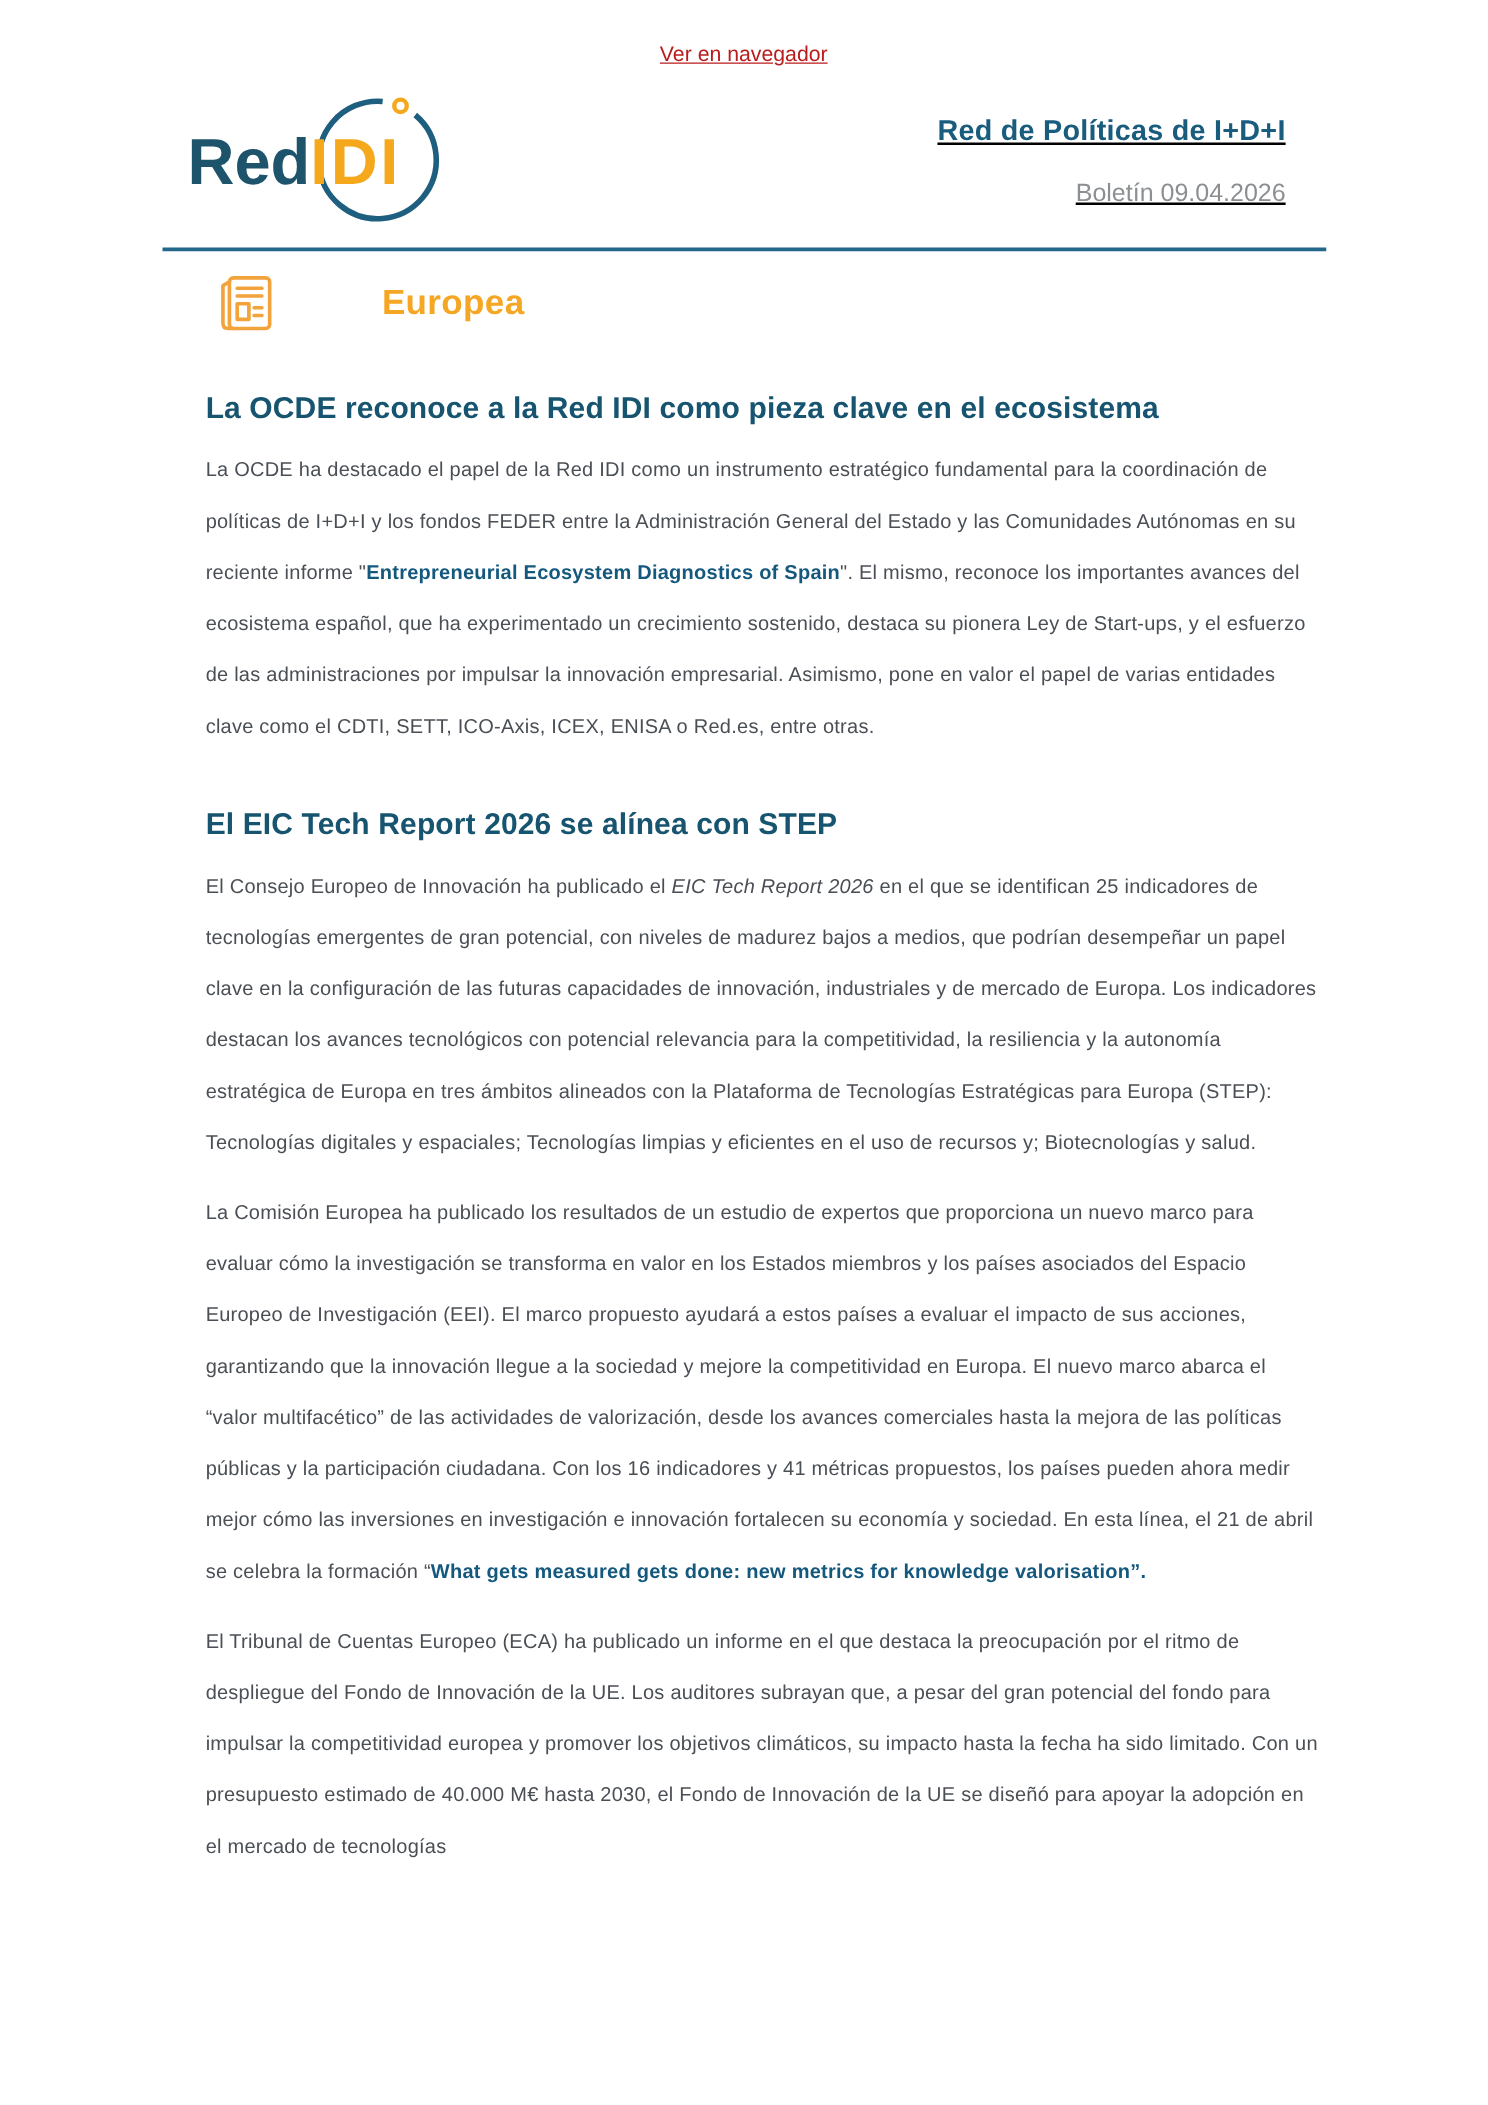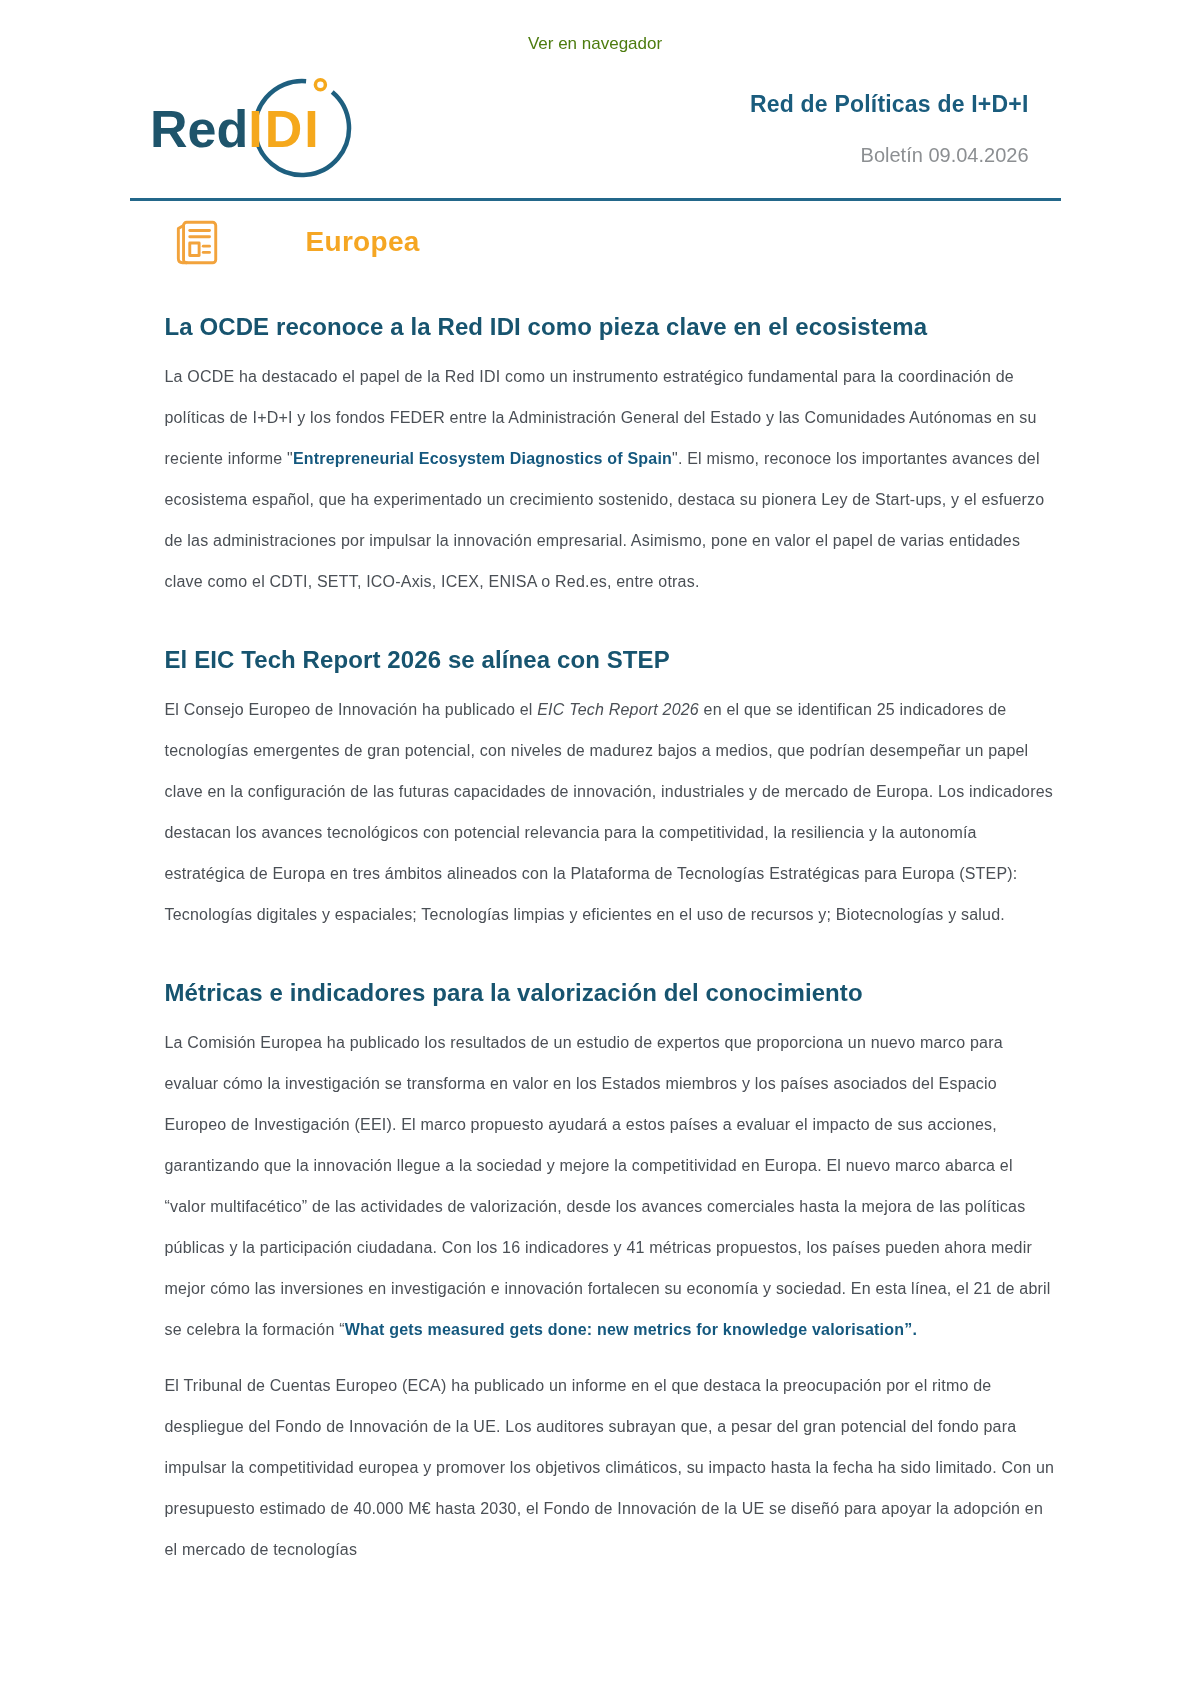--- a/index.html
+++ b/index.html
@@ -13,30 +13,32 @@
     min-height: 1684px;
   }
   .container {
     width: 931px;
     margin: 0 auto;
     padding: 34px 0 60px 0;
   }
   .view-browser-row { text-align: center; }
   .view-browser {
     display: inline-block;
-    color: #4d7c0f;
+    color: #b91c1c;
     font-size: 17px;
+    text-decoration: underline;
     cursor: pointer;
   }
   .header-row {
     display: flex;
     justify-content: space-between;
     align-items: center;
     margin-top: 14px;
     padding: 0 32px 0 20px;
+    text-decoration: underline;
   }
   .logo-svg { display: block; width: 212px; height: 122px; }
   .header-right { text-align: right; }
   .org-name {
     color: #1A5C7D;
     font-size: 23px;
     font-weight: 700;
     letter-spacing: 0.2px;
   }
   .issue {
@@ -125,18 +127,17 @@
       </svg>
     </span>
     <h2 class="section-title">Europea</h2>
   </div>
 
   <div class="content" id="articles">
       <h3 class="article-title">La OCDE reconoce a la Red IDI como pieza clave en el ecosistema</h3>
       <p class="article-body"><span>La OCDE ha destacado el papel de la Red IDI como un instrumento estratégico fundamental para la coordinación de políticas de I+D+I y los fondos FEDER entre la Administración General del Estado y las Comunidades Autónomas en su reciente informe "</span><a class="inline-link">Entrepreneurial Ecosystem Diagnostics of Spain</a><span>". El mismo, reconoce los importantes avances del ecosistema español, que ha experimentado un crecimiento sostenido, destaca su pionera Ley de Start-ups, y el esfuerzo de las administraciones por impulsar la innovación empresarial. Asimismo, pone en valor el papel de varias entidades clave como el CDTI, SETT, ICO-Axis, ICEX, ENISA o Red.es, entre otras.</span></p>
       <h3 class="article-title">El EIC Tech Report 2026 se alínea con STEP</h3>
       <p class="article-body"><span>El Consejo Europeo de Innovación ha publicado el </span><em>EIC Tech Report 2026</em><span> en el que se identifican 25 indicadores de tecnologías emergentes de gran potencial, con niveles de madurez bajos a medios, que podrían desempeñar un papel clave en la configuración de las futuras capacidades de innovación, industriales y de mercado de Europa. Los indicadores destacan los avances tecnológicos con potencial relevancia para la competitividad, la resiliencia y la autonomía estratégica de Europa en tres ámbitos alineados con la Plataforma de Tecnologías Estratégicas para Europa (STEP): Tecnologías digitales y espaciales; Tecnologías limpias y eficientes en el uso de recursos y; Biotecnologías y salud.</span></p>
-      <h3 class="article-title">Métricas e indicadores para la valorización del conocimiento</h3>
       <p class="article-body"><span>La Comisión Europea ha publicado los resultados de un estudio de expertos que proporciona un nuevo marco para evaluar cómo la investigación se transforma en valor en los Estados miembros y los países asociados del Espacio Europeo de Investigación (EEI). El marco propuesto ayudará a estos países a evaluar el impacto de sus acciones, garantizando que la innovación llegue a la sociedad y mejore la competitividad en Europa. El nuevo marco abarca el “valor multifacético” de las actividades de valorización, desde los avances comerciales hasta la mejora de las políticas públicas y la participación ciudadana. Con los 16 indicadores y 41 métricas propuestos, los países pueden ahora medir mejor cómo las inversiones en investigación e innovación fortalecen su economía y sociedad. En esta línea, el 21 de abril se celebra la formación “</span><a class="inline-link">What gets measured gets done: new metrics for knowledge valorisation”.</a></p>
       <p class="article-body"><span>El Tribunal de Cuentas Europeo (ECA) ha publicado un informe en el que destaca la preocupación por el ritmo de despliegue del Fondo de Innovación de la UE. Los auditores subrayan que, a pesar del gran potencial del fondo para impulsar la competitividad europea y promover los objetivos climáticos, su impacto hasta la fecha ha sido limitado. Con un presupuesto estimado de 40.000 M€ hasta 2030, el Fondo de Innovación de la UE se diseñó para apoyar la adopción en el mercado de tecnologías</span></p>
     </div>
 
 </div>
 
 </body></html>

